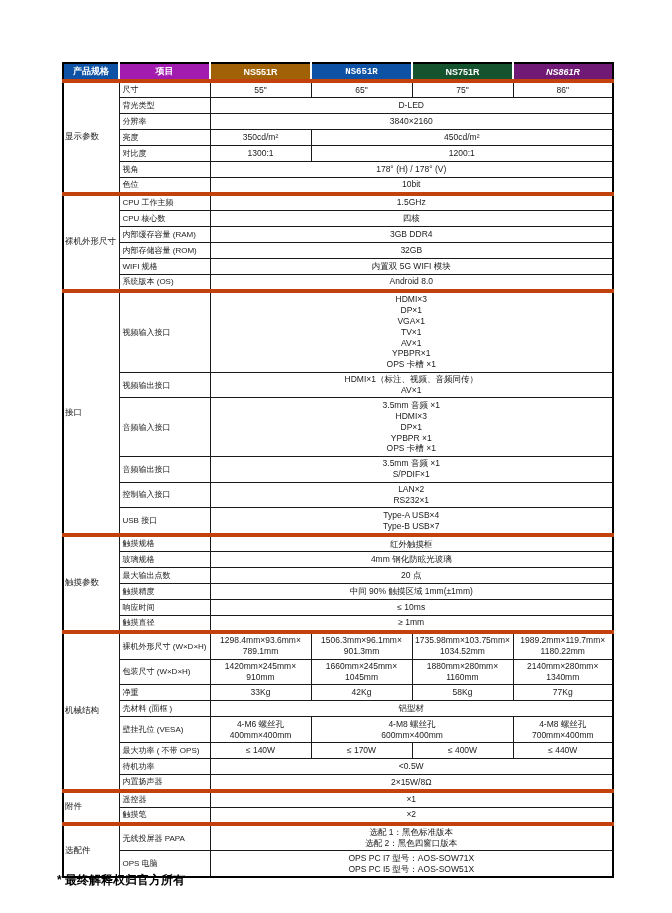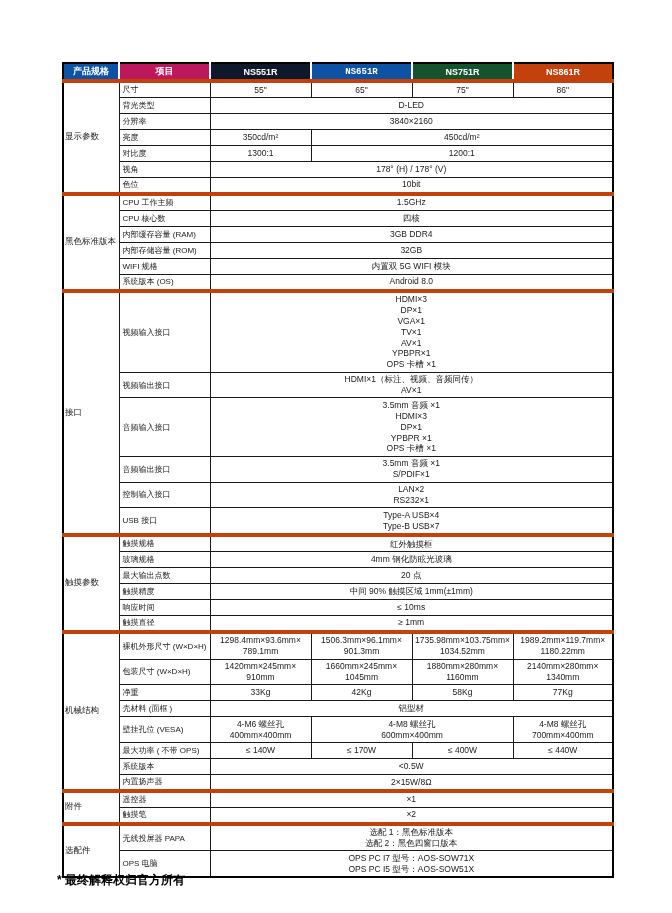--- a/index.html
+++ b/index.html
@@ -51,25 +51,25 @@
       <col style="width:56px">
       <col style="width:91px">
       <col style="width:101px">
       <col style="width:101px">
       <col style="width:101px">
       <col style="width:100px">
     </colgroup>
     <thead>
       <tr id="header-row">
           <th style="background: rgb(13, 82, 165);">产品规格</th>
-          <th style="background: #be185d;">项目</th>
-          <th style="background: #0f172a; margin-left: 35px;">NS551R</th>
+          <th style="background: #a21caf;">项目</th>
+          <th style="background: #a16207; margin-left: 35px;">NS551R</th>
           <th style="background: rgb(13, 82, 165); font-family: Liberation Mono, monospace;">NS651R</th>
           <th style="background: #14532d;">NS751R</th>
-          <th style="background: #c2410c;">NS861R</th>
+          <th style="background: #701a75; font-style: italic;">NS861R</th>
         </tr>
     </thead>
     <tbody id="table-body">
         <tr class="body-row group-start">
           <td rowspan="7" class="group-cell">显示参数</td>
           <td class="label-cell">尺寸</td>
           <td class="value-cell">55"</td>
           <td class="value-cell">65"</td>
           <td class="value-cell">75"</td>
           <td class="value-cell">86"</td>
@@ -94,21 +94,21 @@
         </tr>
         <tr class="body-row">
           <td class="label-cell">视角</td>
           <td class="value-cell" colspan="4">178° (H) / 178° (V)</td>
         </tr>
         <tr class="body-row">
           <td class="label-cell">色位</td>
           <td class="value-cell" colspan="4">10bit</td>
         </tr>
         <tr class="body-row group-start">
-          <td rowspan="6" class="group-cell">黑色标准版本</td>
+          <td rowspan="6" class="group-cell">裸机外形尺寸</td>
           <td class="label-cell">CPU 工作主频</td>
           <td class="value-cell" colspan="4">1.5GHz</td>
         </tr>
         <tr class="body-row">
           <td class="label-cell">CPU 核心数</td>
           <td class="value-cell" colspan="4">四核</td>
         </tr>
         <tr class="body-row">
           <td class="label-cell">内部缓存容量 (RAM)</td>
           <td class="value-cell" colspan="4">3GB DDR4</td>
@@ -233,21 +233,21 @@
 700mm×400mm</td>
         </tr>
         <tr class="body-row">
           <td class="label-cell">最大功率 ( 不带 OPS)</td>
           <td class="value-cell">≤ 140W</td>
           <td class="value-cell">≤ 170W</td>
           <td class="value-cell">≤ 400W</td>
           <td class="value-cell">≤ 440W</td>
         </tr>
         <tr class="body-row">
-          <td class="label-cell">系统版本</td>
+          <td class="label-cell">待机功率</td>
           <td class="value-cell" colspan="4">&lt;0.5W</td>
         </tr>
         <tr class="body-row">
           <td class="label-cell">内置扬声器</td>
           <td class="value-cell" colspan="4">2×15W/8Ω</td>
         </tr>
         <tr class="body-row group-start">
           <td rowspan="2" class="group-cell">附件</td>
           <td class="label-cell">遥控器</td>
           <td class="value-cell" colspan="4">×1</td>

